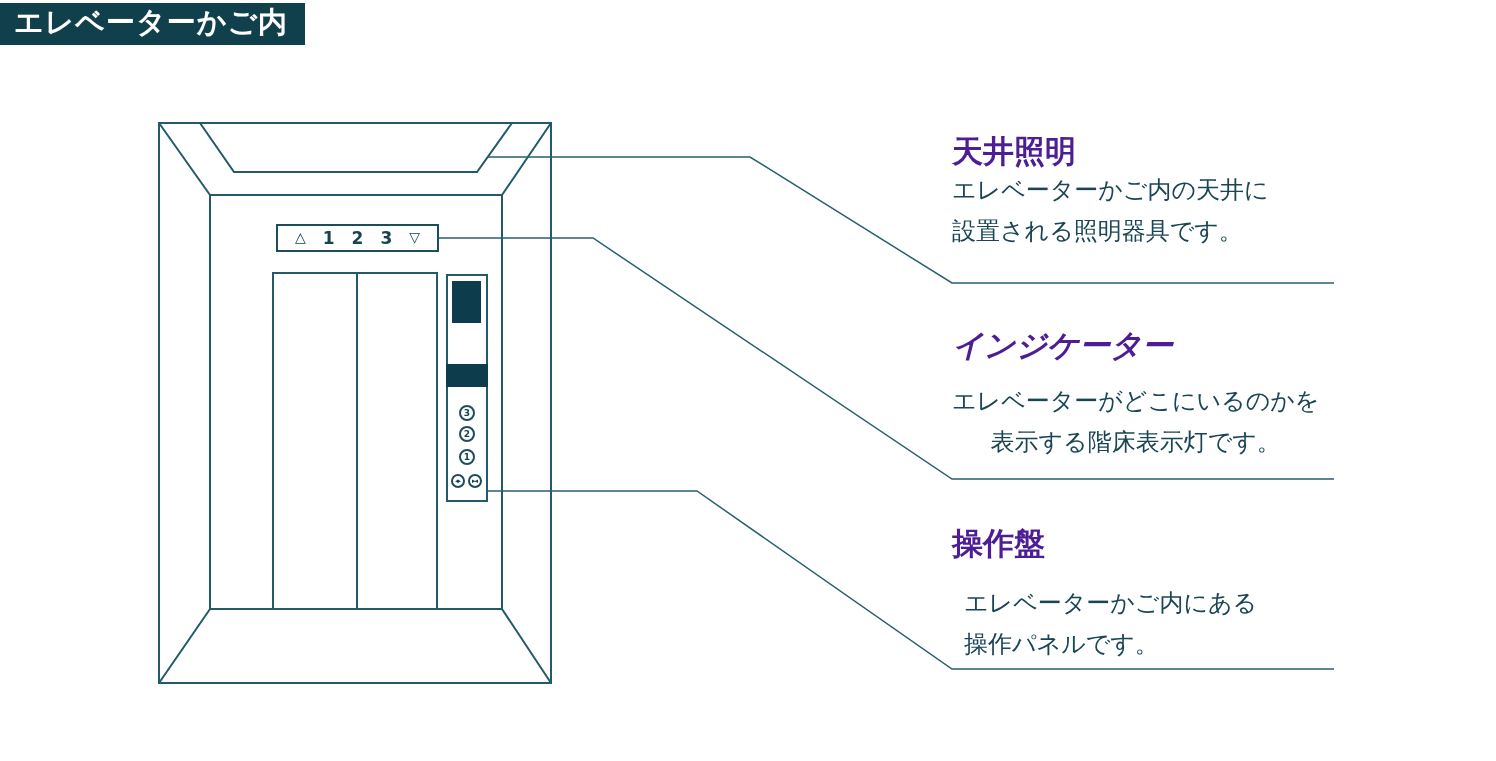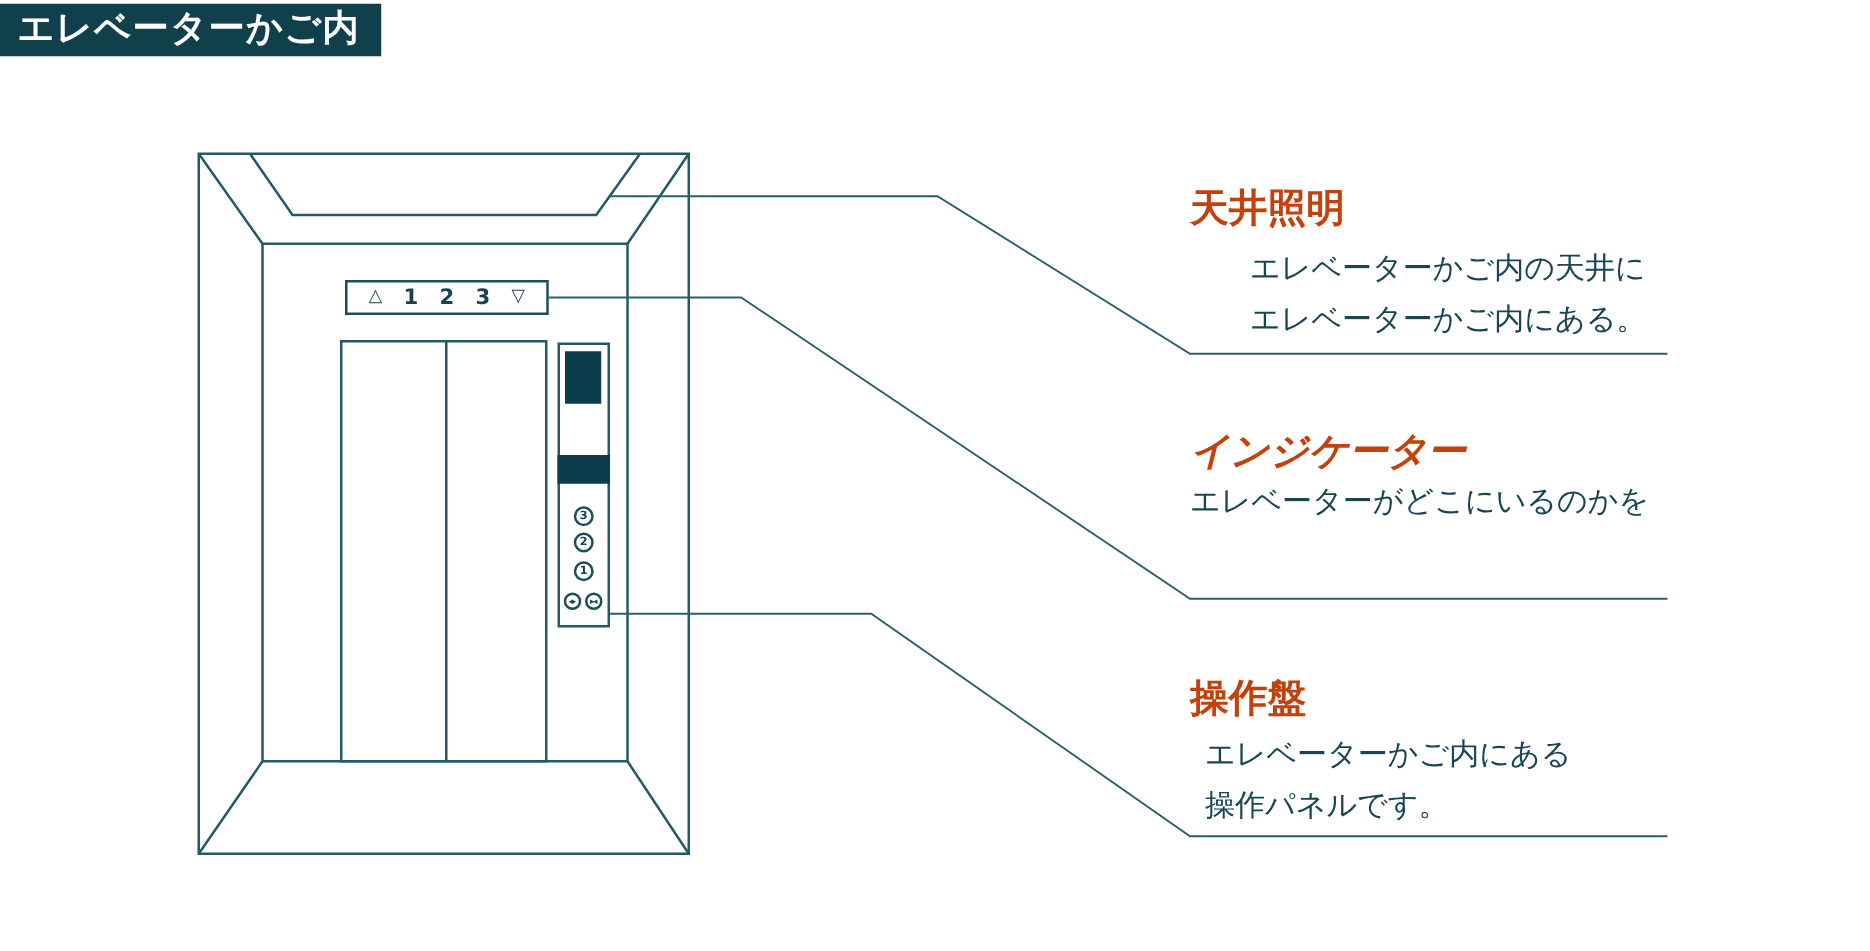--- a/index.html
+++ b/index.html
@@ -32,21 +32,21 @@
     font-size: 9px; font-weight: bold; line-height: 1;
   }
   .door-btn {
     position: absolute; width: 14px; height: 14px; border-radius: 50%;
     border: 2px solid #1c4d5a; color: #17424f; background: #ffffff;
     display: flex; align-items: center; justify-content: center;
     font-size: 7px; font-weight: bold; letter-spacing: -1px; line-height: 1;
     padding-right: 1px;
   }
 
-  .callout { position: absolute; left: 952px; color: #c2410c; margin-top: 16px; }
+  .callout { position: absolute; left: 952px; color: #4c1d95; }
   .callout .label-title { font-size: 31px; font-weight: bold; line-height: 34px; }
   .callout-body { position: absolute; left: 952px; color: #1a4554; font-size: 24px; line-height: 41px; }
 </style>
 </head>
 <body>
 
 <div class="stage">
 
   <svg class="diagram" width="1496" height="761" viewBox="0 0 1496 761">
     <g stroke="#24596a" stroke-width="2" fill="none">
@@ -84,30 +84,31 @@
   <div class="floor-btn" style="left:459px; top:405px;">3</div>
   <div class="floor-btn" style="left:459px; top:426px;">2</div>
   <div class="floor-btn" style="left:459px; top:449px;">1</div>
 
   <div class="door-btn" style="left:451px; top:474px;">◂▸</div>
   <div class="door-btn" style="left:468px; top:474px;">▸◂</div>
 
   <div class="callout" style="top:134px;">
     <div class="label-title">天井照明</div>
   </div>
-  <div class="callout-body" style="top:194px;margin-left:48px;">
+  <div class="callout-body" style="top:170px;">
     <div>エレベーターかご内の天井に</div>
-    <div>エレベーターかご内にある。</div>
+    <div>設置される照明器具です。</div>
   </div>
 
   <div class="callout" style="top:328px;font-style:italic;">
     <div class="label-title">インジケーター</div>
   </div>
   <div class="callout-body" style="top:381px;text-align:center;">
     <div>エレベーターがどこにいるのかを</div>
+    <div>表示する階床表示灯です。</div>
   </div>
 
   <div class="callout" style="top:526px;">
     <div class="label-title">操作盤</div>
   </div>
   <div class="callout-body" style="top:583px;margin-left:12px;">
     <div>エレベーターかご内にある</div>
     <div>操作パネルです。</div>
   </div>
 

